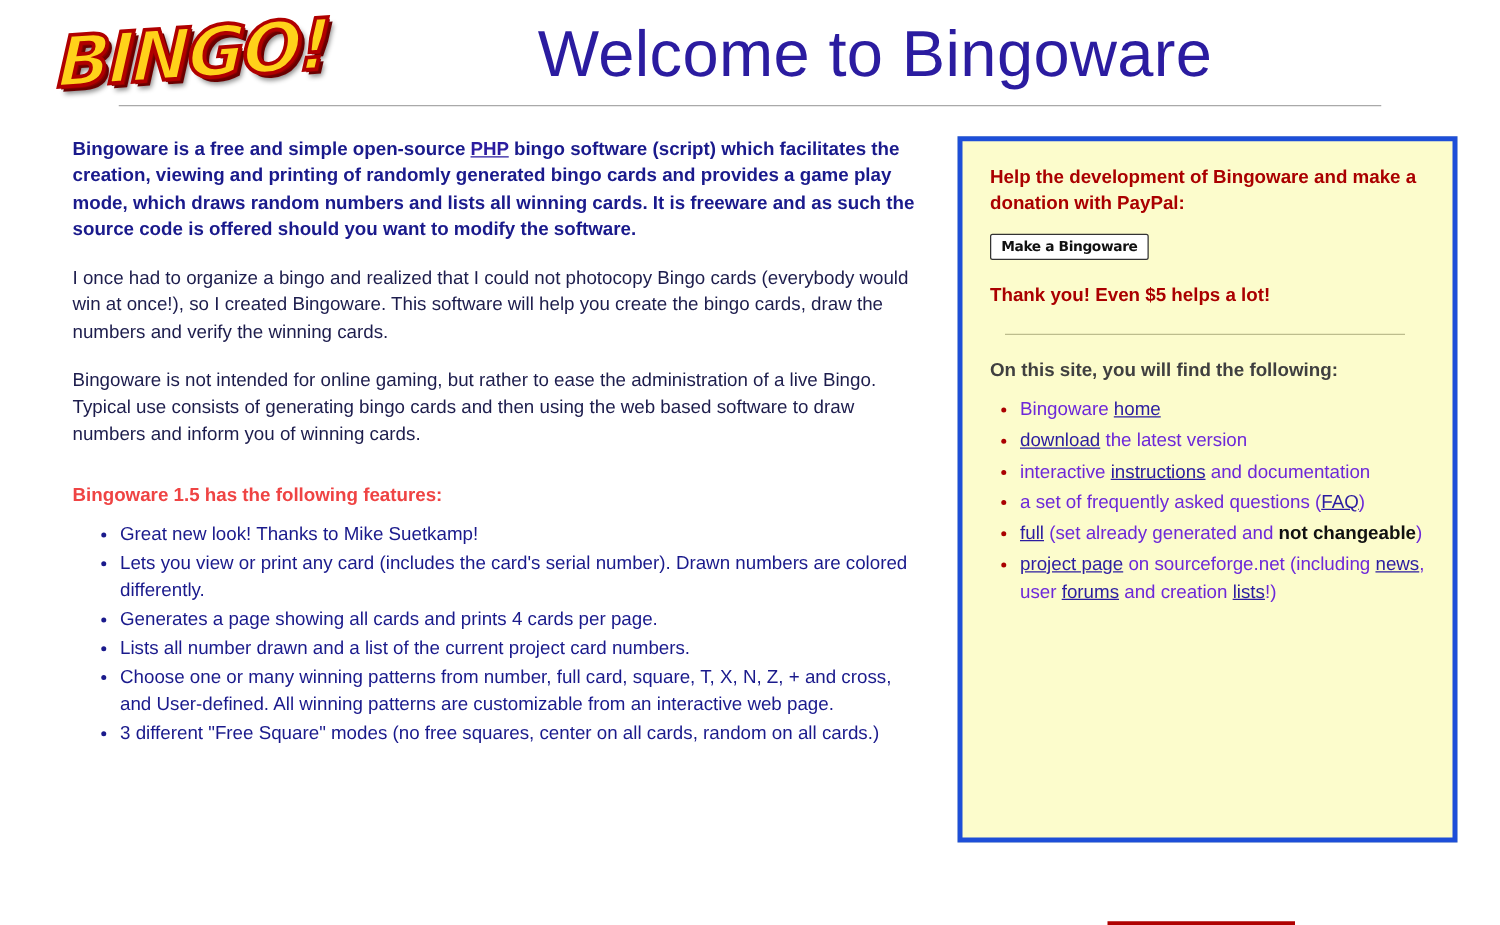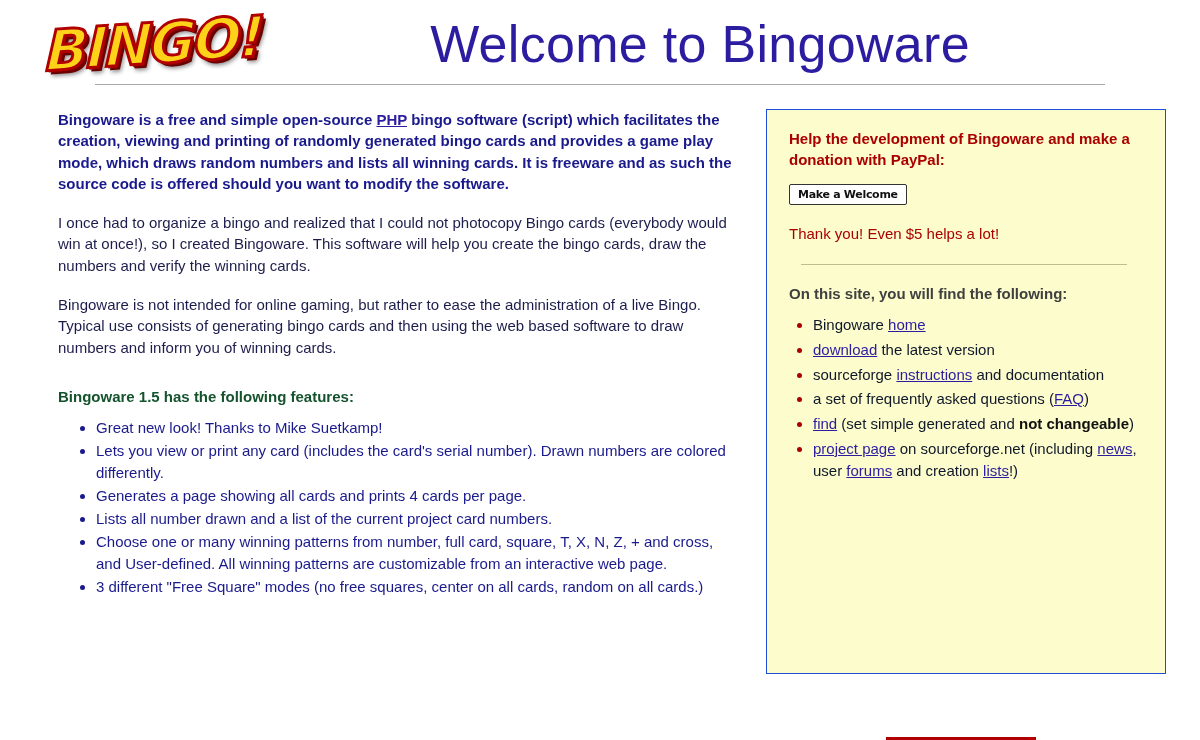--- a/index.html
+++ b/index.html
@@ -77,21 +77,21 @@
     width: 700px;
     flex: 0 0 700px;
     padding-right: 18px;
     box-sizing: border-box;
   }
   .right-col {
     width: 400px;
     flex: 0 0 400px;
     margin-left: 8px;
     background: #fcfccc;
-    border: 1px solid #1d4ed8;
+    border: 4px solid #1d4ed8;
     padding: 18px 20px 4px 22px;
     box-sizing: border-box;
     min-height: 565px;
   }
 
   
   p.intro {
     margin: 0 0 18px 0;
     font-weight: bold;
     color: #1a1a8c;
@@ -100,21 +100,21 @@
   }
   p.body-text {
     margin: 0 0 18px 0;
     color: #1d1d4d;
     line-height: 1.42;
     font-size: 15px;
   }
   h3.features-heading {
     margin: 30px 0 12px 0;
     font-size: 15px;
-    color: #14532d;
+    color: #ef4444;
     font-weight: bold;
   }
   ul.features {
     margin: 0;
     padding-left: 38px;
     color: #1a1a8c;
   }
   ul.features li {
     font-weight: normal;
     line-height: 1.42;
@@ -143,21 +143,21 @@
     font-size: 11px;
     font-weight: bold;
     color: #111111;
     letter-spacing: -0.3px;
     cursor: pointer;
     border-radius: 2px;
   }
   .thanks {
     margin: 20px 0 0 0;
     font-size: 15px;
-    font-weight: normal;
+    font-weight: bold;
     color: #aa0000;
   }
   .side-rule {
     margin: 22px 18px 20px 12px;
     border: 0;
     border-top: 1px solid #bdbd8d;
   }
   .onsite-title {
     margin: 0 0 12px 0;
     font-size: 15px;
@@ -167,21 +167,21 @@
   ul.site-list {
     margin: 0;
     padding-left: 24px;
     color: #aa0000;
   }
   ul.site-list li {
     line-height: 1.45;
     margin-bottom: 3px;
   }
   ul.site-list li > span.item-text {
-    color: #0f172a;
+    color: #6d28d9;
   }
   ul.site-list li b {
     color: #111111;
   }
   .bottom-bar {
     position: absolute;
     left: 886px;
     top: 737px;
     width: 150px;
     height: 4px;
@@ -220,38 +220,38 @@
         <li>Lists all number drawn and a list of the current project card numbers.</li>
         <li>Choose one or many winning patterns from number, full card, square, T, X, N, Z, + and cross, and User-defined. All winning patterns are customizable from an interactive web page.</li>
         <li>3 different "Free Square" modes (no free squares, center on all cards, random on all cards.)</li>
       </ul>
     </div>
 
     <div class="right-col">
 
       <div class="help-title">Help the development of Bingoware and make a donation with PayPal:</div>
 
-      <button class="donate-button">Make a Welcome</button>
+      <button class="donate-button">Make a Bingoware</button>
 
       <div class="thanks">Thank you! Even $5 helps a lot!</div>
 
       <hr class="side-rule">
 
       <div class="onsite-title">On this site, you will find the following:</div>
 
       <ul class="site-list">
         <li><span class="item-text">Bingoware </span><a href="#">home</a><span class="item-text"></span></li>
 
         <li><a href="#">download</a><span class="item-text"> the latest version</span></li>
 
-        <li><span class="item-text">sourceforge </span><a href="#">instructions</a><span class="item-text"> and documentation</span></li>
+        <li><span class="item-text">interactive </span><a href="#">instructions</a><span class="item-text"> and documentation</span></li>
 
         <li><span class="item-text">a set of frequently asked questions (</span><a href="#">FAQ</a><span class="item-text">)</span></li>
 
-        <li><a href="#">find</a><span class="item-text"> (set simple generated and </span><b>not changeable</b><span class="item-text">)</span></li>
+        <li><a href="#">full</a><span class="item-text"> (set already generated and </span><b>not changeable</b><span class="item-text">)</span></li>
 
         <li><a href="#">project page</a><span class="item-text"> on sourceforge.net (including </span><a href="#">news</a><span class="item-text">, user </span><a href="#">forums</a><span class="item-text"> and creation </span><a href="#">lists</a><span class="item-text">!)</span></li>
       </ul>
     </div>
   </div>
 
   <div class="bottom-bar"></div>
 </div>
 
 </body></html>

